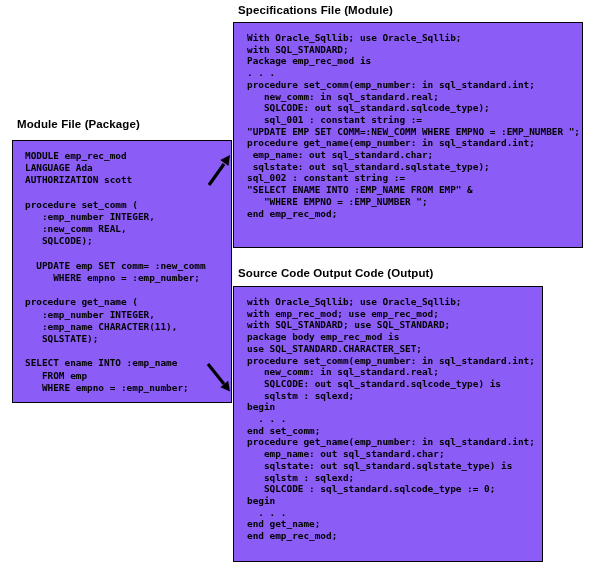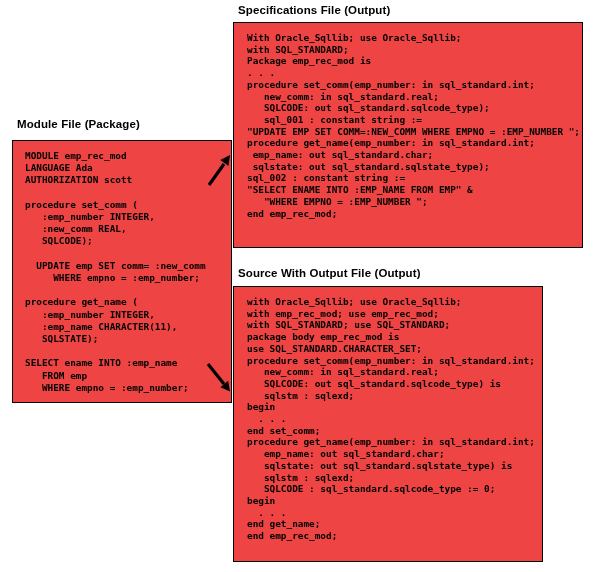--- a/index.html
+++ b/index.html
@@ -17,21 +17,21 @@
     font-family: "Liberation Sans", sans-serif;
     font-size: 11.5px;
     font-weight: 700;
     color: #000000;
     white-space: nowrap;
     letter-spacing: 0.1px;
   }
   .code-box {
     position: absolute;
     border: 1.5px solid #000000;
-    background: #ef4444;
+    background: #8b5cf6;
     box-sizing: border-box;
   }
   .code-box pre {
     margin: 0;
     position: absolute;
     font-family: "DejaVu Sans Mono", "Liberation Mono", monospace;
     font-weight: 700;
     font-size: 9.4px;
     color: #000000;
     white-space: pre;
@@ -50,21 +50,21 @@
     left: 0; top: 0;
     width: 600px; height: 572px;
     pointer-events: none;
   }
 </style>
 </head>
 <body>
 
 <div id="canvas">
 
-  <div class="box-title" id="spec-title">Specifications File (Output)</div>
+  <div class="box-title" id="spec-title">Specifications File (Module)</div>
   <div class="code-box" id="spec-box">
     <pre>With Oracle_Sqllib; use Oracle_Sqllib;
 with SQL_STANDARD;
 Package emp_rec_mod is
 . . .
 procedure set_comm(emp_number: in sql_standard.int;
    new_comm: in sql_standard.real;
    SQLCODE: out sql_standard.sqlcode_type);
    sql_001 : constant string :=
 "UPDATE EMP SET COMM=:NEW_COMM WHERE EMPNO = :EMP_NUMBER ";
@@ -94,21 +94,21 @@
 procedure get_name (
    :emp_number INTEGER,
    :emp_name CHARACTER(11),
    SQLSTATE);
 
 SELECT ename INTO :emp_name
    FROM emp
    WHERE empno = :emp_number;</pre>
   </div>
 
-  <div class="box-title" id="source-title">Source With Output File (Output)</div>
+  <div class="box-title" id="source-title">Source Code Output Code (Output)</div>
   <div class="code-box" id="source-box">
     <pre>with Oracle_Sqllib; use Oracle_Sqllib;
 with emp_rec_mod; use emp_rec_mod;
 with SQL_STANDARD; use SQL_STANDARD;
 package body emp_rec_mod is
 use SQL_STANDARD.CHARACTER_SET;
 procedure set_comm(emp_number: in sql_standard.int;
    new_comm: in sql_standard.real;
    SQLCODE: out sql_standard.sqlcode_type) is
    sqlstm : sqlexd;

